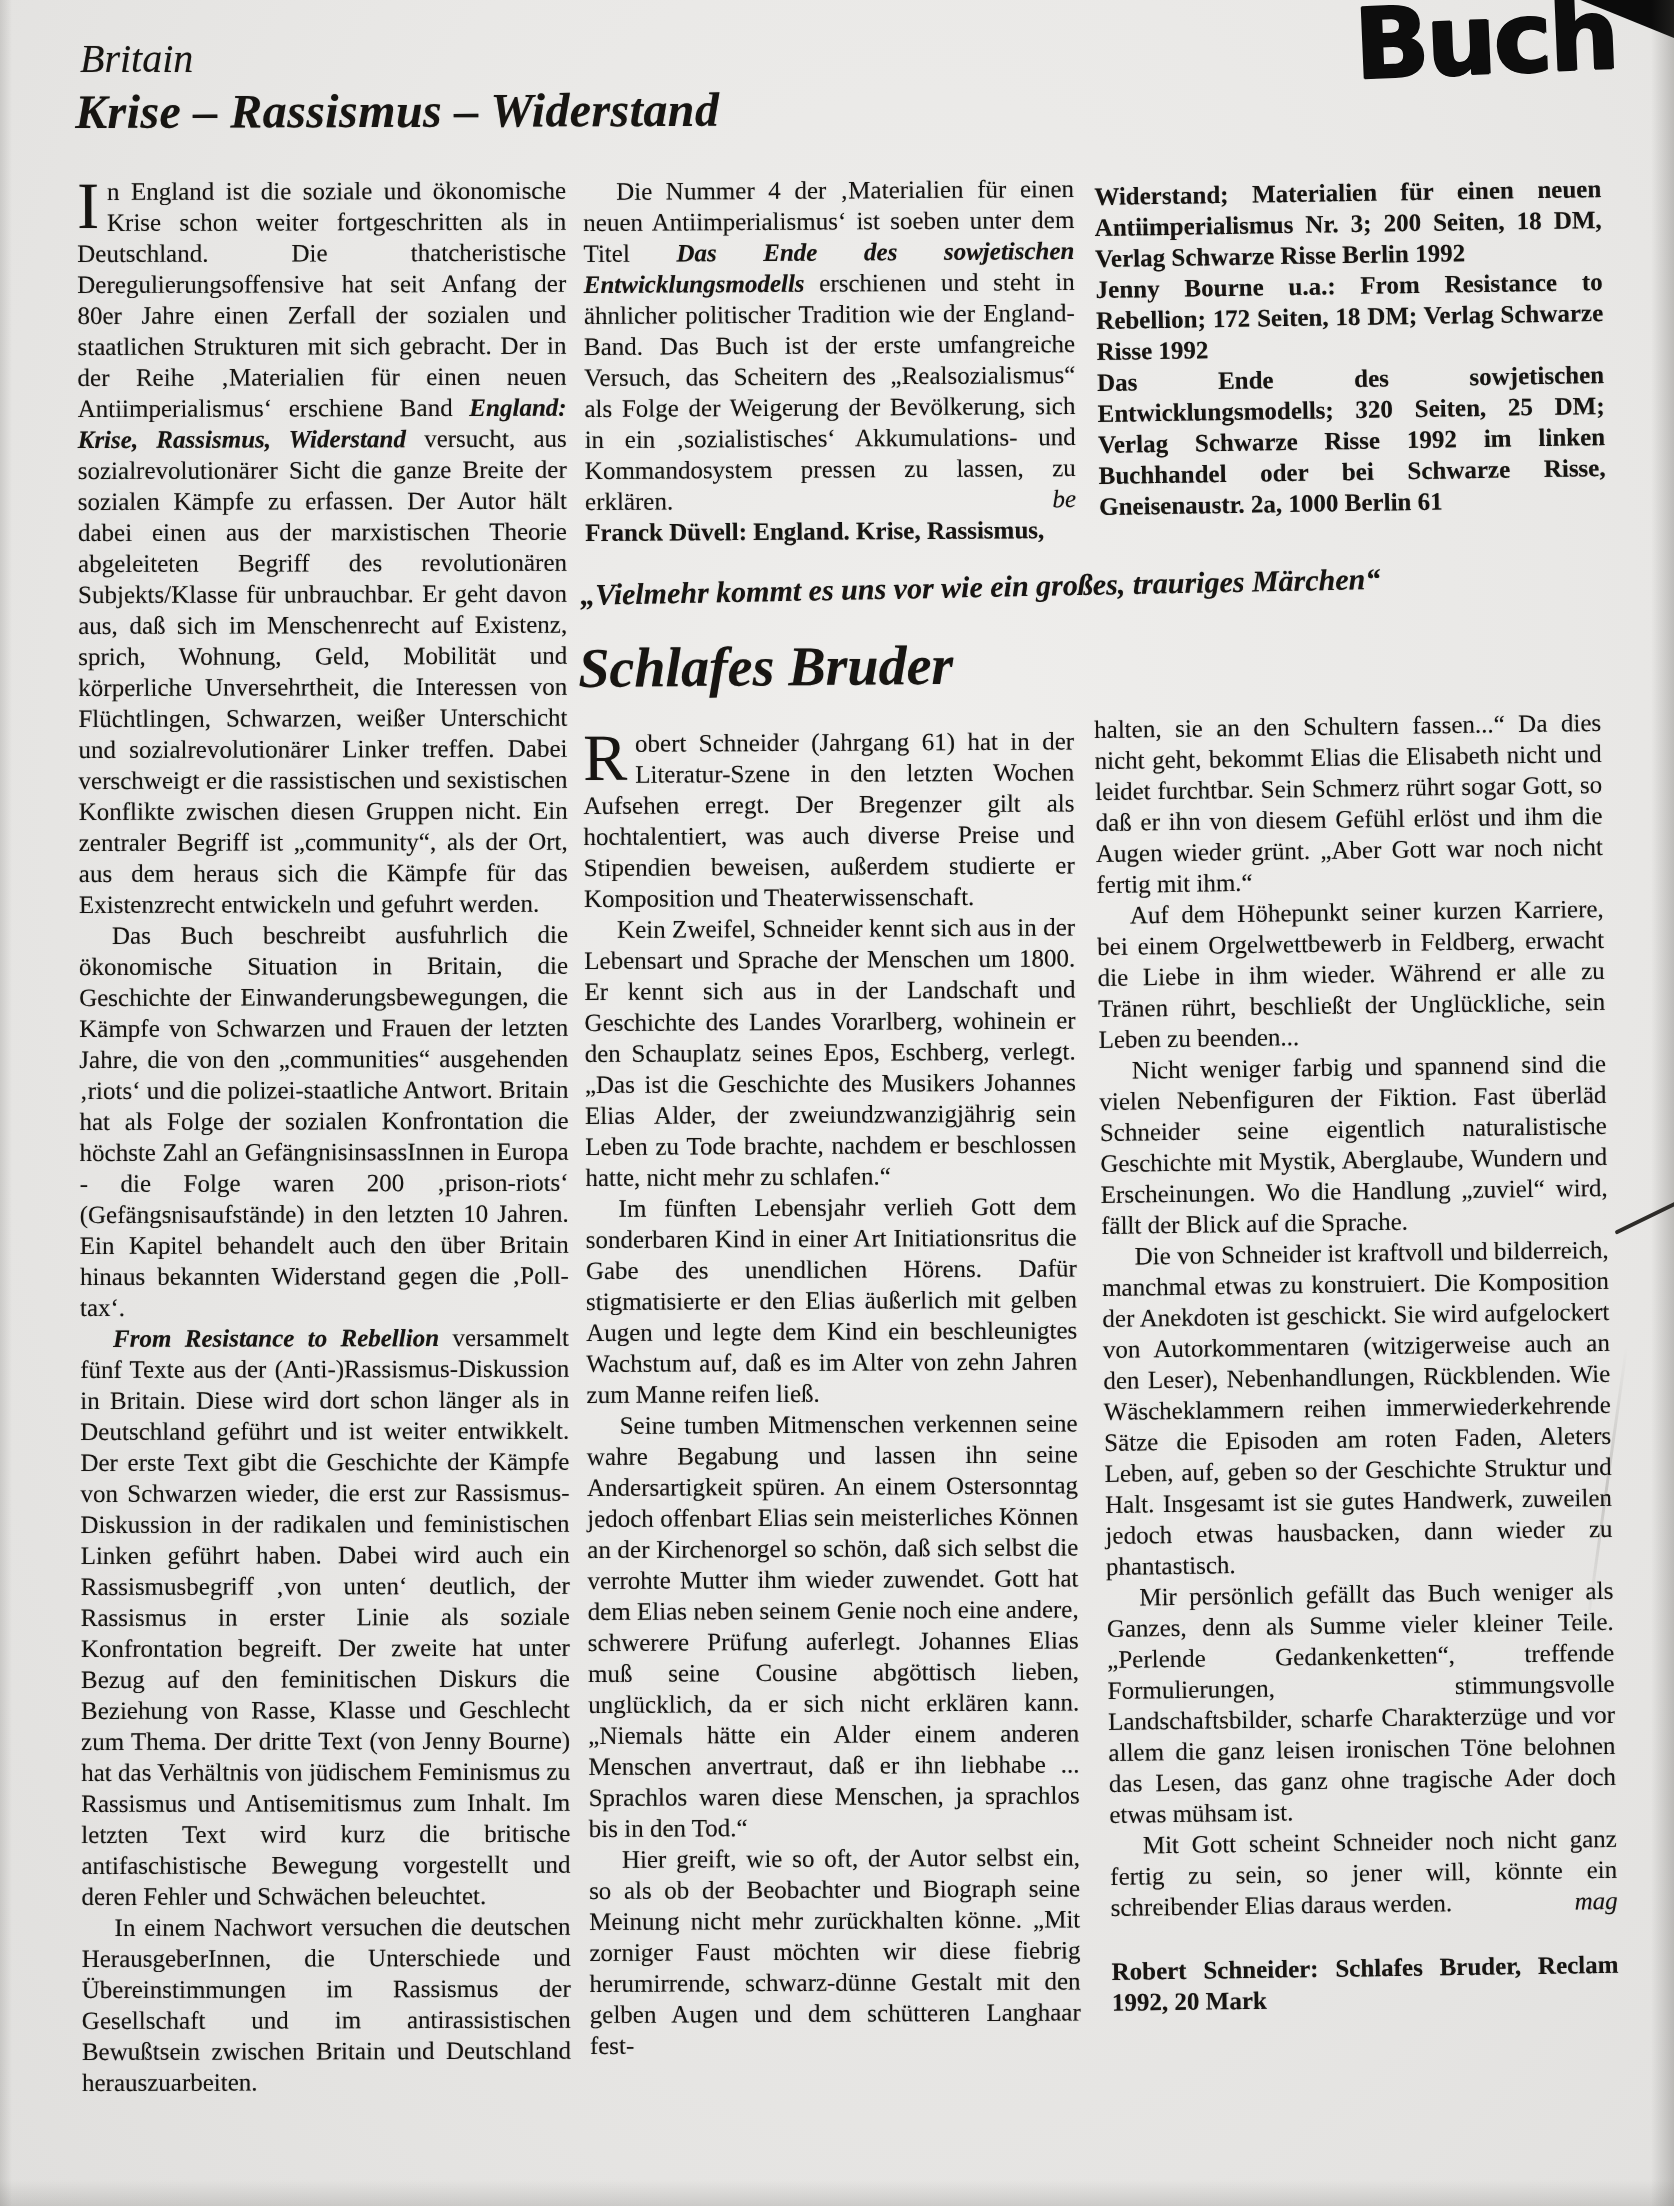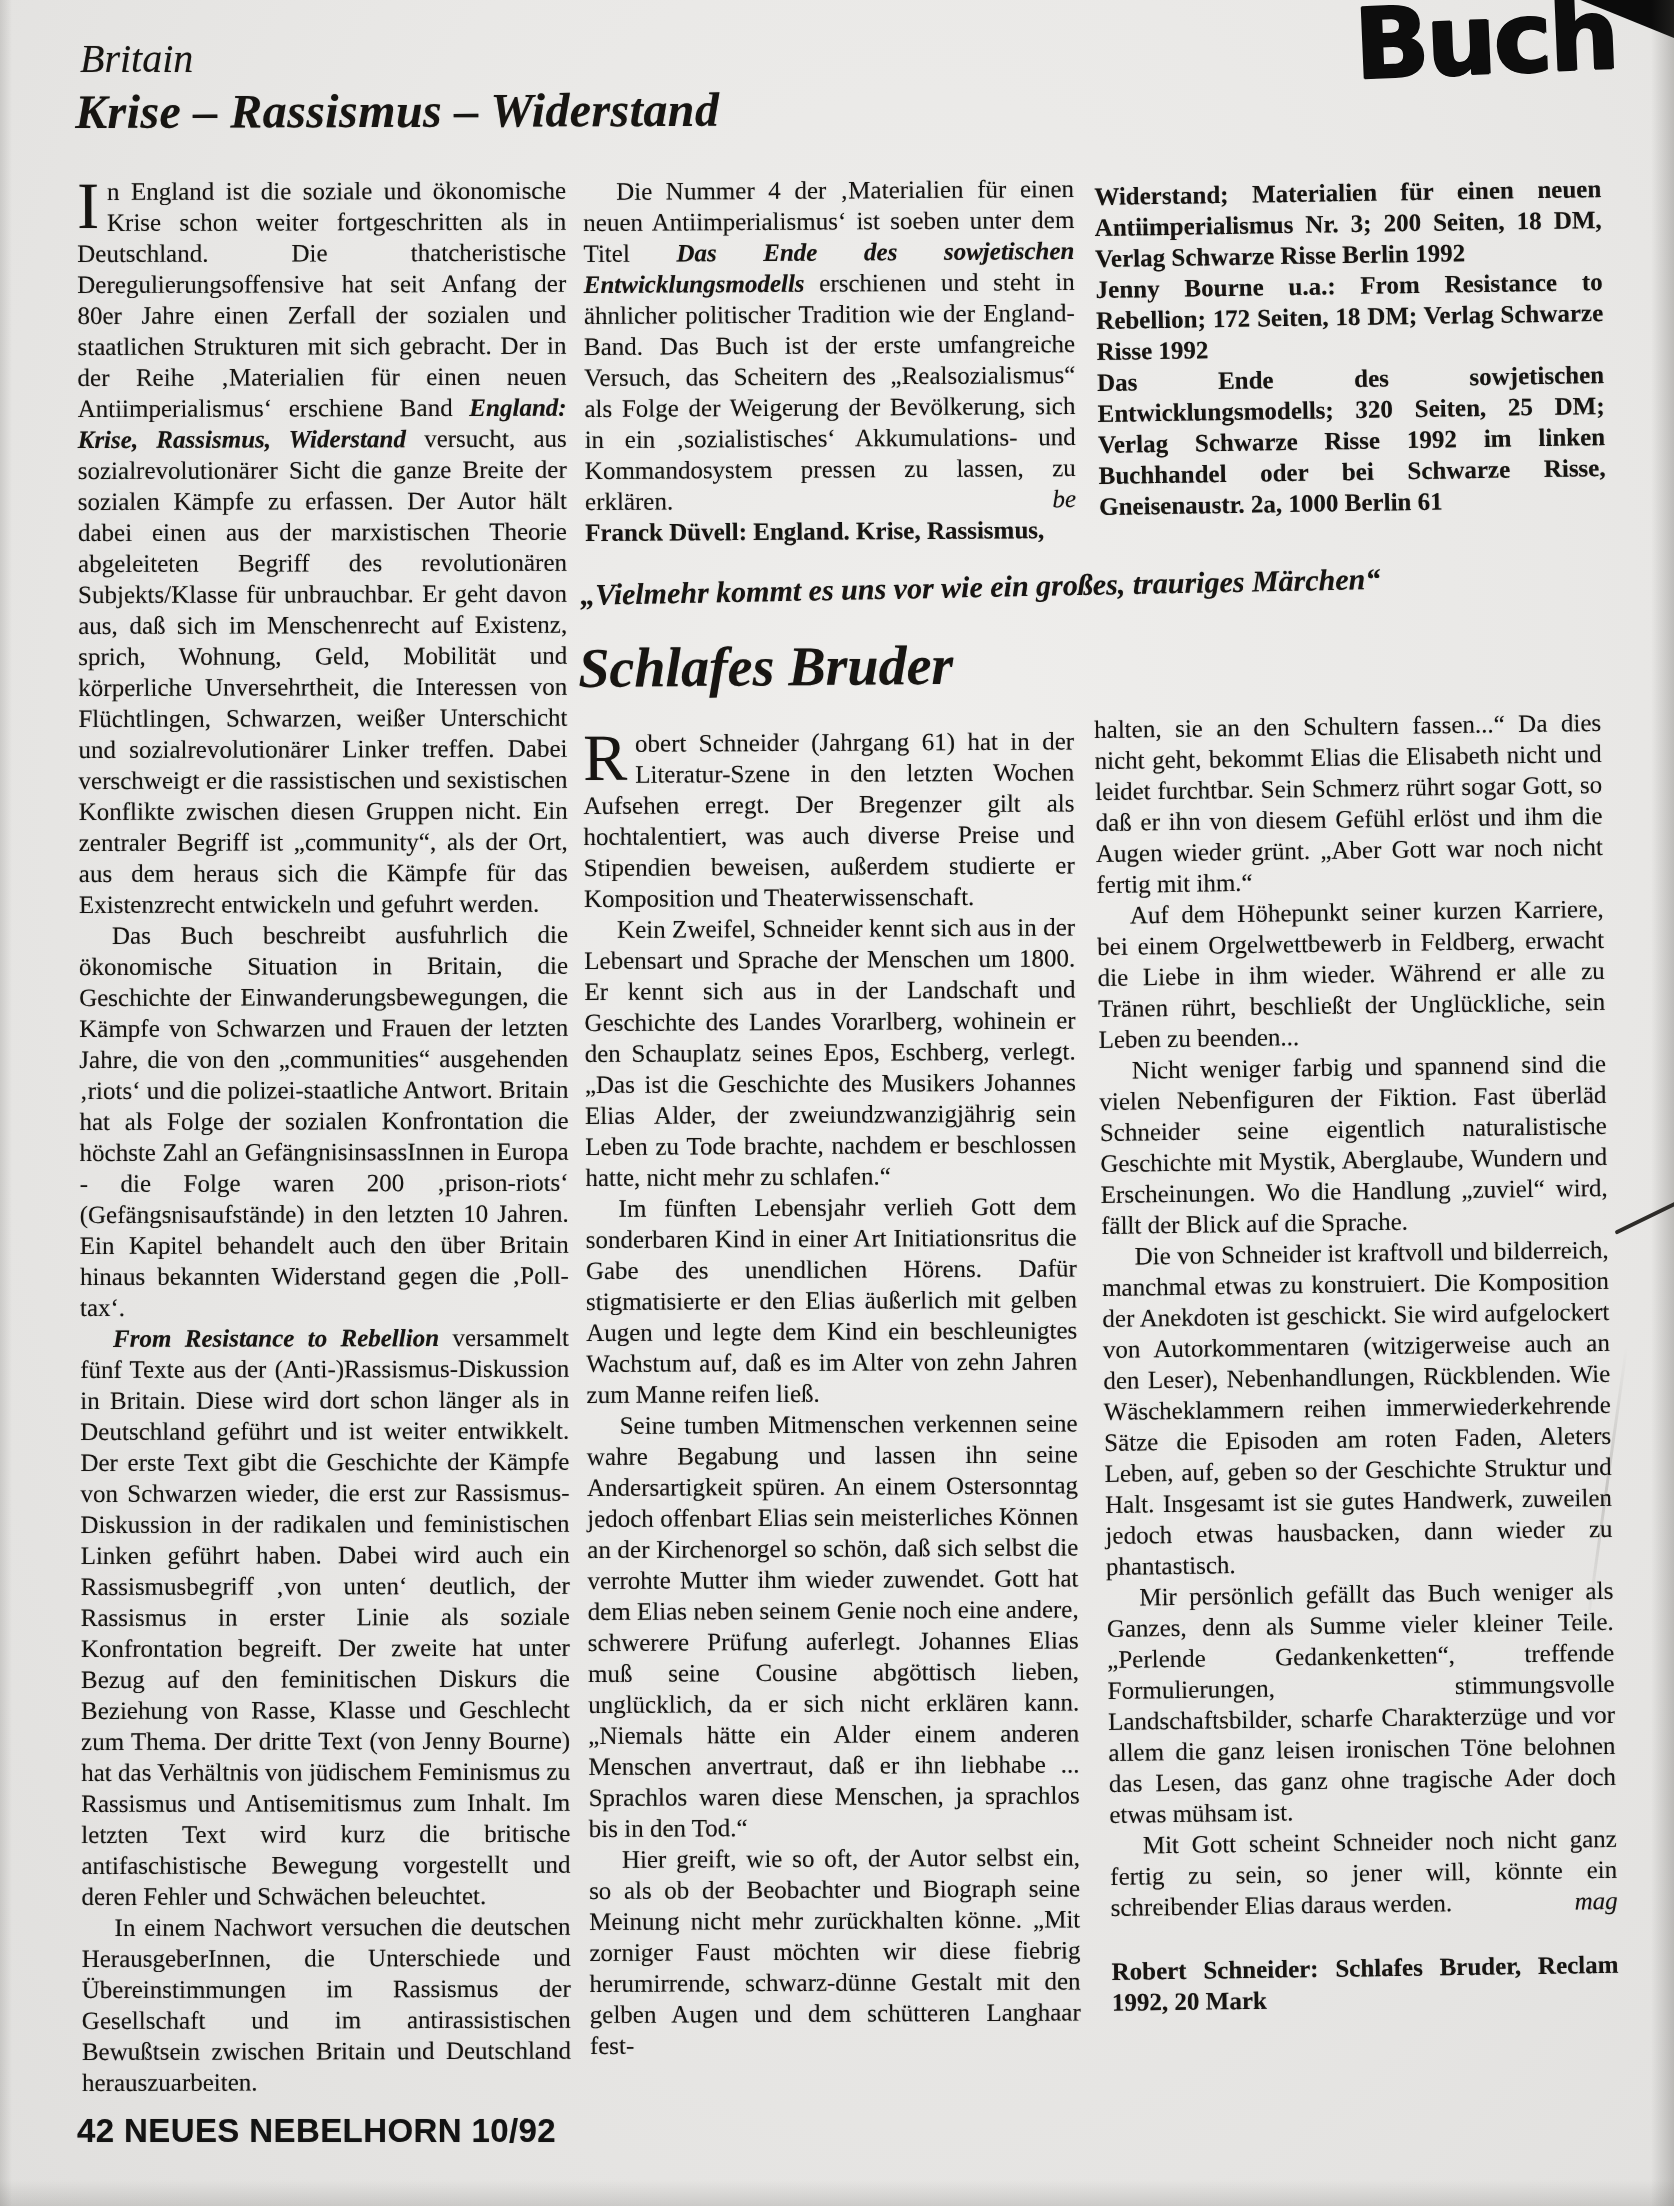--- a/index.html
+++ b/index.html
@@ -95,16 +95,15 @@
   <div class="col a2c2 txt">
       <p class="para"><span>halten, sie an den Schultern fassen...“ Da dies nicht geht, bekommt Elias die Elisabeth nicht und leidet furchtbar. Sein Schmerz rührt sogar Gott, so daß er ihn von diesem Gefühl erlöst und ihm die Augen wieder grünt. „Aber Gott war noch nicht fertig mit ihm.“</span></p>
       <p class="para ind"><span>Auf dem Höhepunkt seiner kurzen Karriere, bei einem Orgelwettbewerb in Feldberg, erwacht die Liebe in ihm wieder. Während er alle zu Tränen rührt, beschließt der Unglückliche, sein Leben zu beenden...</span></p>
       <p class="para ind"><span>Nicht weniger farbig und spannend sind die vielen Nebenfiguren der Fiktion. Fast überläd Schneider seine eigentlich naturalistische Geschichte mit Mystik, Aberglaube, Wundern und Erscheinungen. Wo die Handlung „zuviel“ wird, fällt der Blick auf die Sprache.</span></p>
       <p class="para ind"><span>Die von Schneider ist kraftvoll und bilderreich, manchmal etwas zu konstruiert. Die Komposition der Anekdoten ist geschickt. Sie wird aufgelockert von Autorkommentaren (witzigerweise auch an den Leser), Nebenhandlungen, Rückblenden. Wie Wäscheklammern reihen immerwiederkehrende Sätze die Episoden am roten Faden, Aleters Leben, auf, geben so der Geschichte Struktur und Halt. Insgesamt ist sie gutes Handwerk, zuweilen jedoch etwas hausbacken, dann wieder zu phantastisch.</span></p>
       <p class="para ind"><span>Mir persönlich gefällt das Buch weniger als Ganzes, denn als Summe vieler kleiner Teile. „Perlende Gedankenketten“, treffende Formulierungen, stimmungsvolle Landschaftsbilder, scharfe Charakterzüge und vor allem die ganz leisen ironischen Töne belohnen das Lesen, das ganz ohne tragische Ader doch etwas mühsam ist.</span></p>
       <p class="para ind"><span>Mit Gott scheint Schneider noch nicht ganz fertig zu sein, so jener will, könnte ein schreibender Elias daraus werden.</span><span class="tail i">mag</span></p>
       <p class="para gap"><span class="b">Robert Schneider: Schlafes Bruder, Reclam 1992, 20 Mark</span></p>
     </div>
 
-  <div class="footer txt">42 NEUES NEBELHORN 10/92</div>
 
 </div>
 
 
 </body></html>

